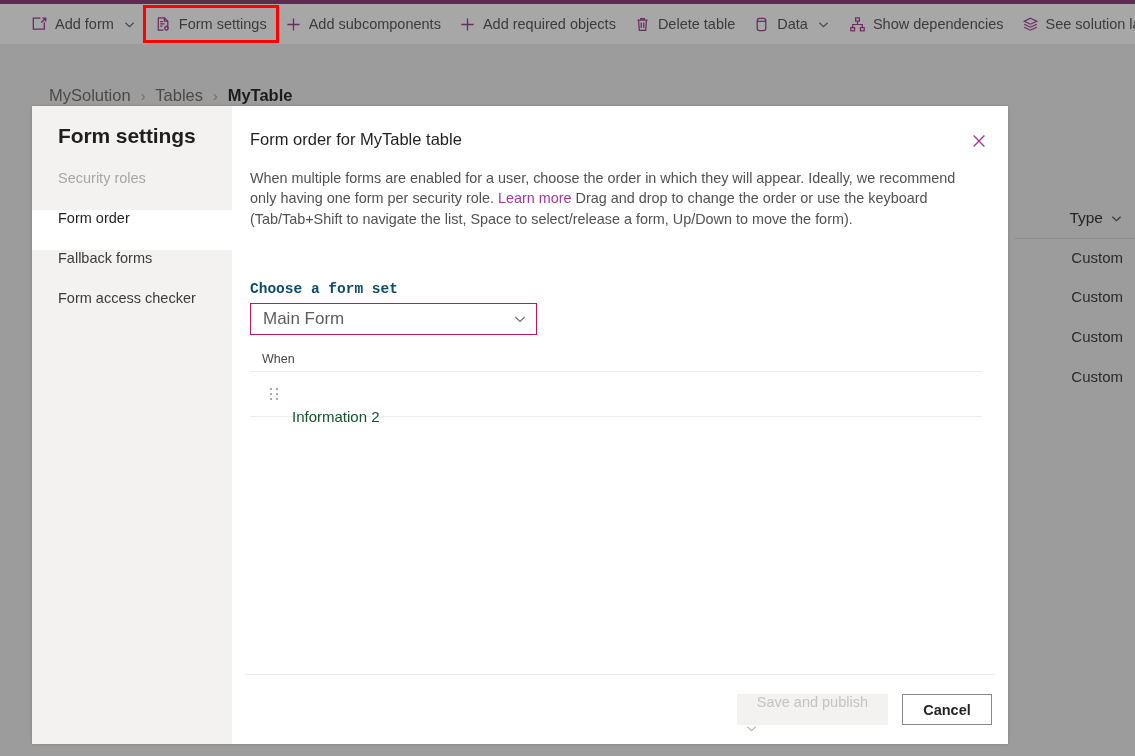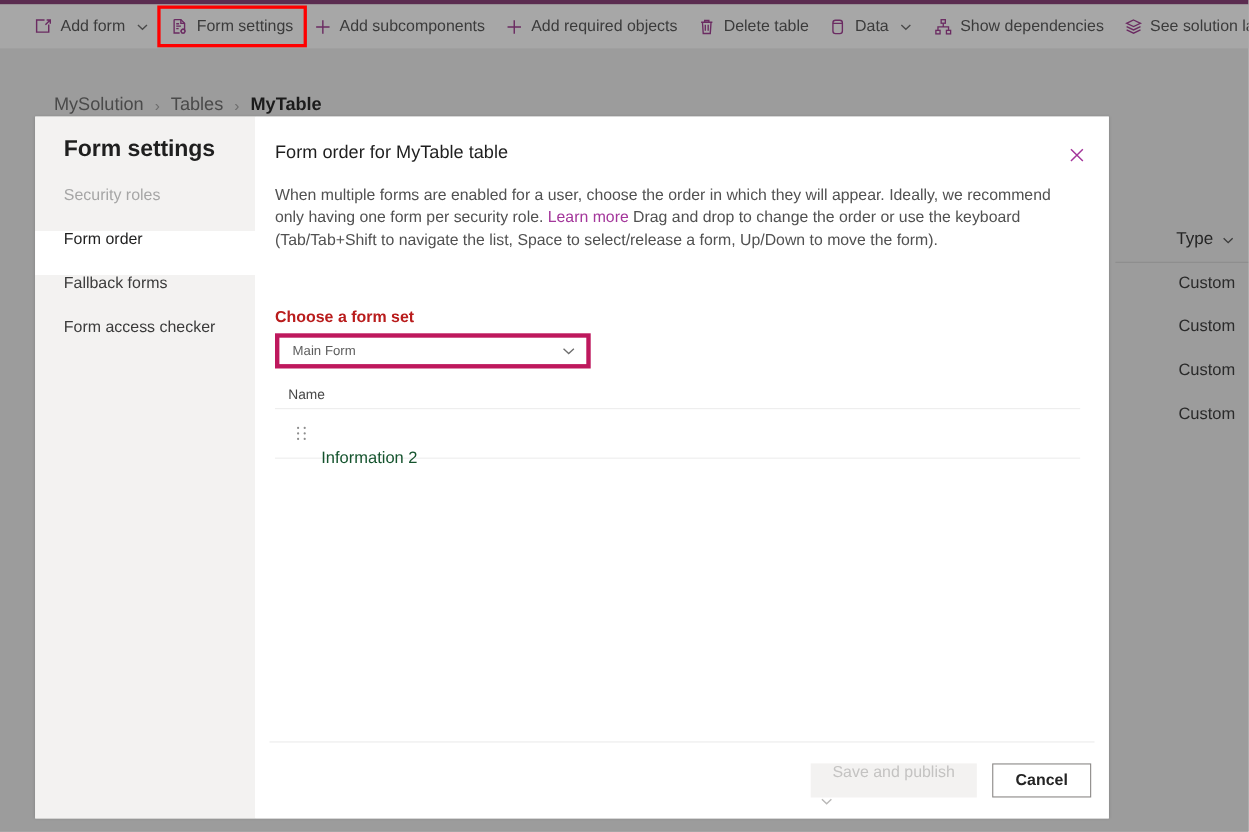--- a/index.html
+++ b/index.html
@@ -190,33 +190,34 @@
   .desc a {
     color: #a4379b;
     text-decoration: none;
   }
 
   .field-label {
     position: absolute;
     left: 18px; top: 175px;
     font-size: 14.5px;
     font-weight: bold;
-    color: #b91c1c;
+    color: #0c4a6e;
+    font-family: Liberation Mono, monospace;
   }
 
   .dropdown {
     position: absolute;
     left: 18px; top: 197px;
     width: 287px; height: 32px;
-    border: 4px solid #be185d;
+    border: 1px solid #be185d;
     background: #ffffff;
     display: flex;
     align-items: center;
     padding: 0 9px 0 12px;
-    font-size: 12px;
+    font-size: 17px;
     color: #5d5d5d;
     cursor: pointer;
   }
   .dropdown .val { flex: 1 1 auto; }
   .dropdown .chev { width: 14px; height: 14px; display: inline-flex; color: #6e6e6e; }
 
   
   .list {
     position: absolute;
     left: 18px; top: 240px;
@@ -473,21 +474,21 @@
         <span class="val">Main Form</span>
         <span class="chev">
           <svg width="14" height="14" viewBox="0 0 14 14" fill="none" stroke="currentColor" stroke-width="1.2">
               <path d="M2.3 5.0L7 9.4l4.7-4.4"></path>
             </svg>
         </span>
       </div>
 
       <div class="list">
         <div class="list-head">
-          <span>Name</span>
+          <span>When</span>
         </div>
         <div class="list-row">
           <span class="handle">
               <i></i>
               <i></i>
               <i></i>
               <i></i>
               <i></i>
               <i></i>
             </span>

